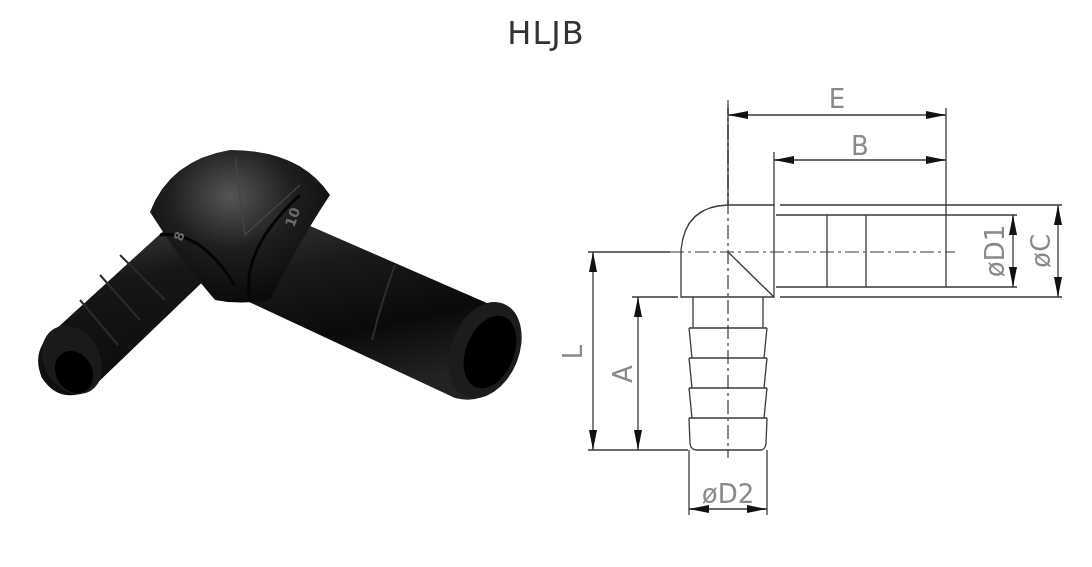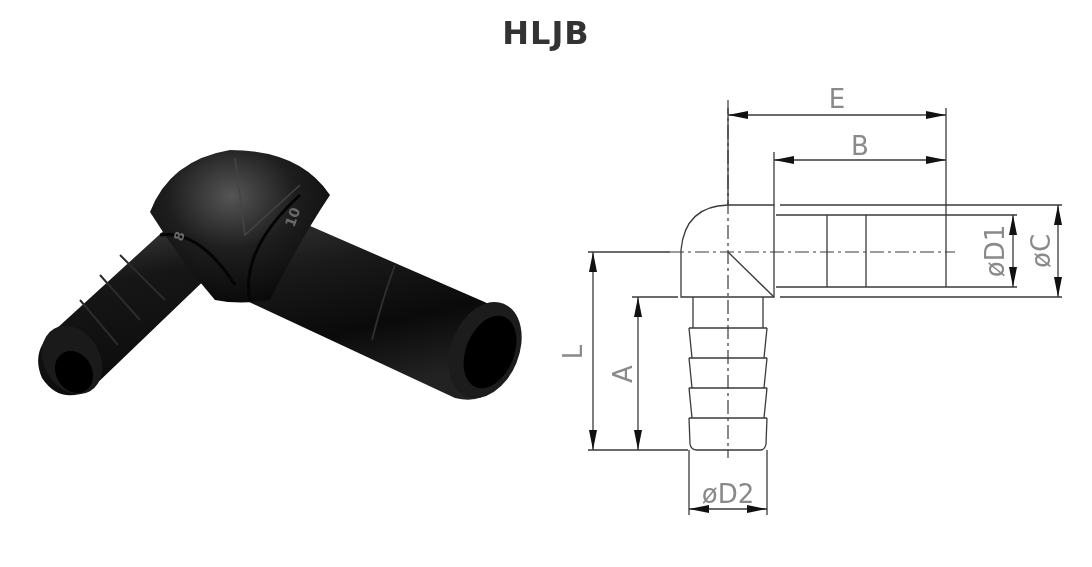--- a/index.html
+++ b/index.html
@@ -1,19 +1,19 @@
 <!DOCTYPE html>
 <html><head>
 <meta charset="utf-8">
 <style>
   html, body { margin: 0; padding: 0; background: #ffffff; }
   body { width: 1092px; height: 567px; position: relative; overflow: hidden;
          font-family: "DejaVu Sans", sans-serif; }
   .title { position: absolute; left: 0; top: 14px; width: 1092px; text-align: center;
-           font-size: 32px; font-weight: bold; color: #333333; letter-spacing: 1px; }
+           font-size: 32px; font-weight: normal; color: #333333; letter-spacing: 1px; }
   .photo { position: absolute; left: 20px; top: 130px; width: 520px; height: 300px; }
   .drawing { position: absolute; left: 0; top: 0; width: 1092px; height: 567px; }
   .dimlbl { font-family: "DejaVu Sans", sans-serif; font-size: 26px; fill: #8a8a8a; }
 </style>
 </head>
 <body>
 
 <div class="title">HLJB</div>
 
 <svg class="photo" viewBox="20 130 520 300" xmlns="http://www.w3.org/2000/svg">

